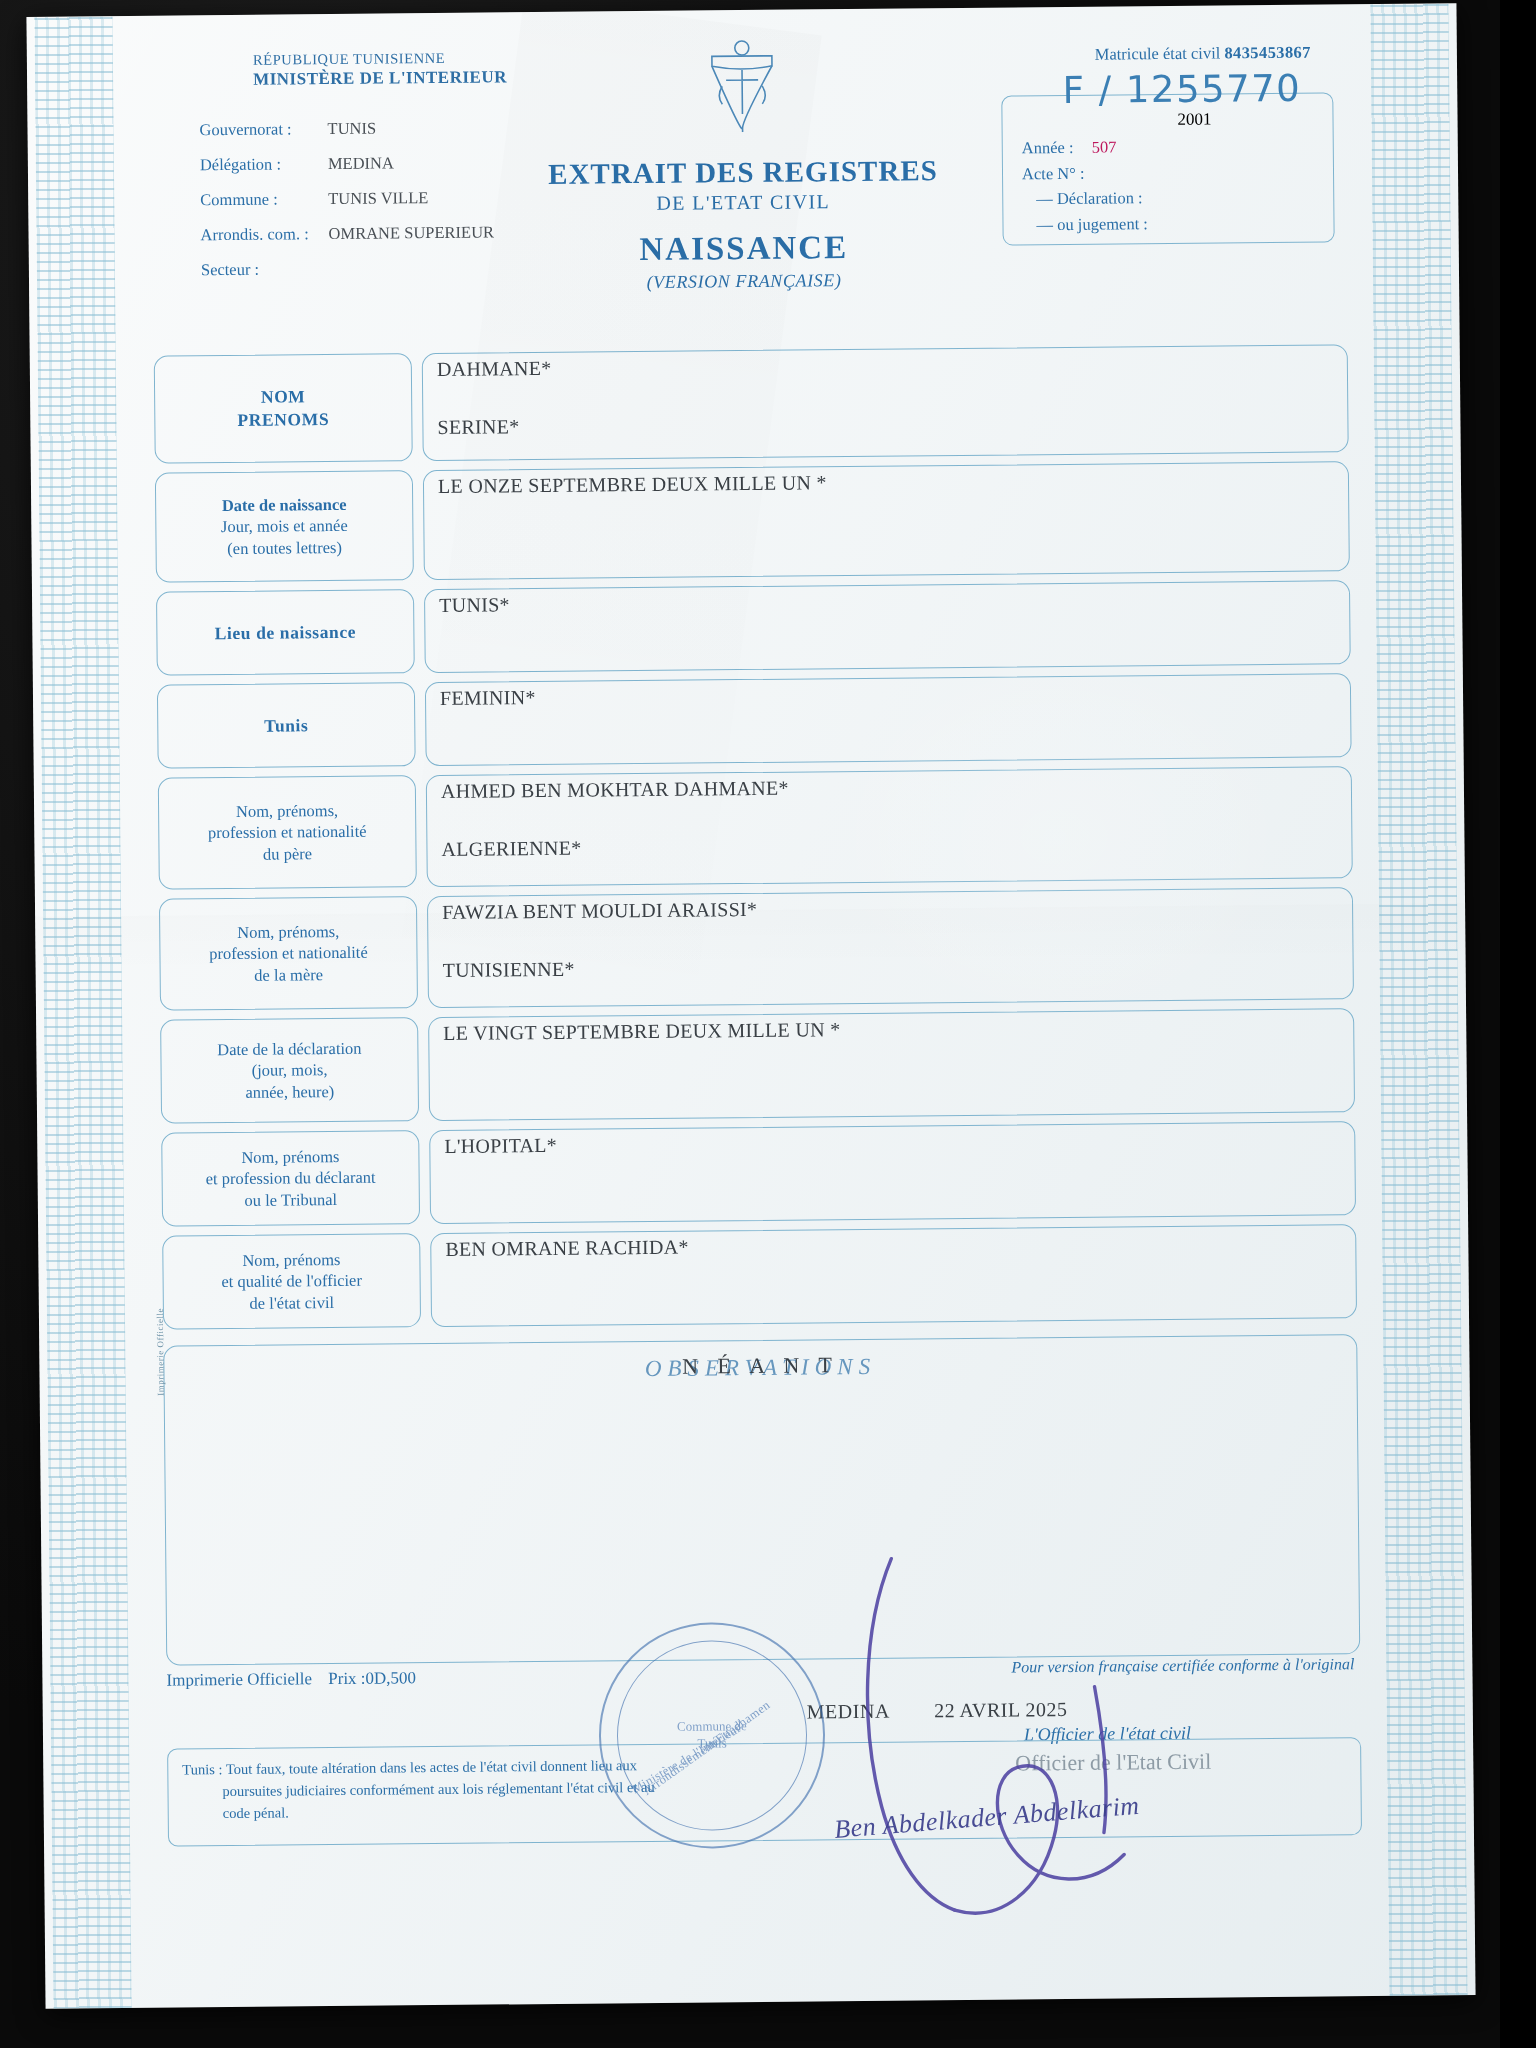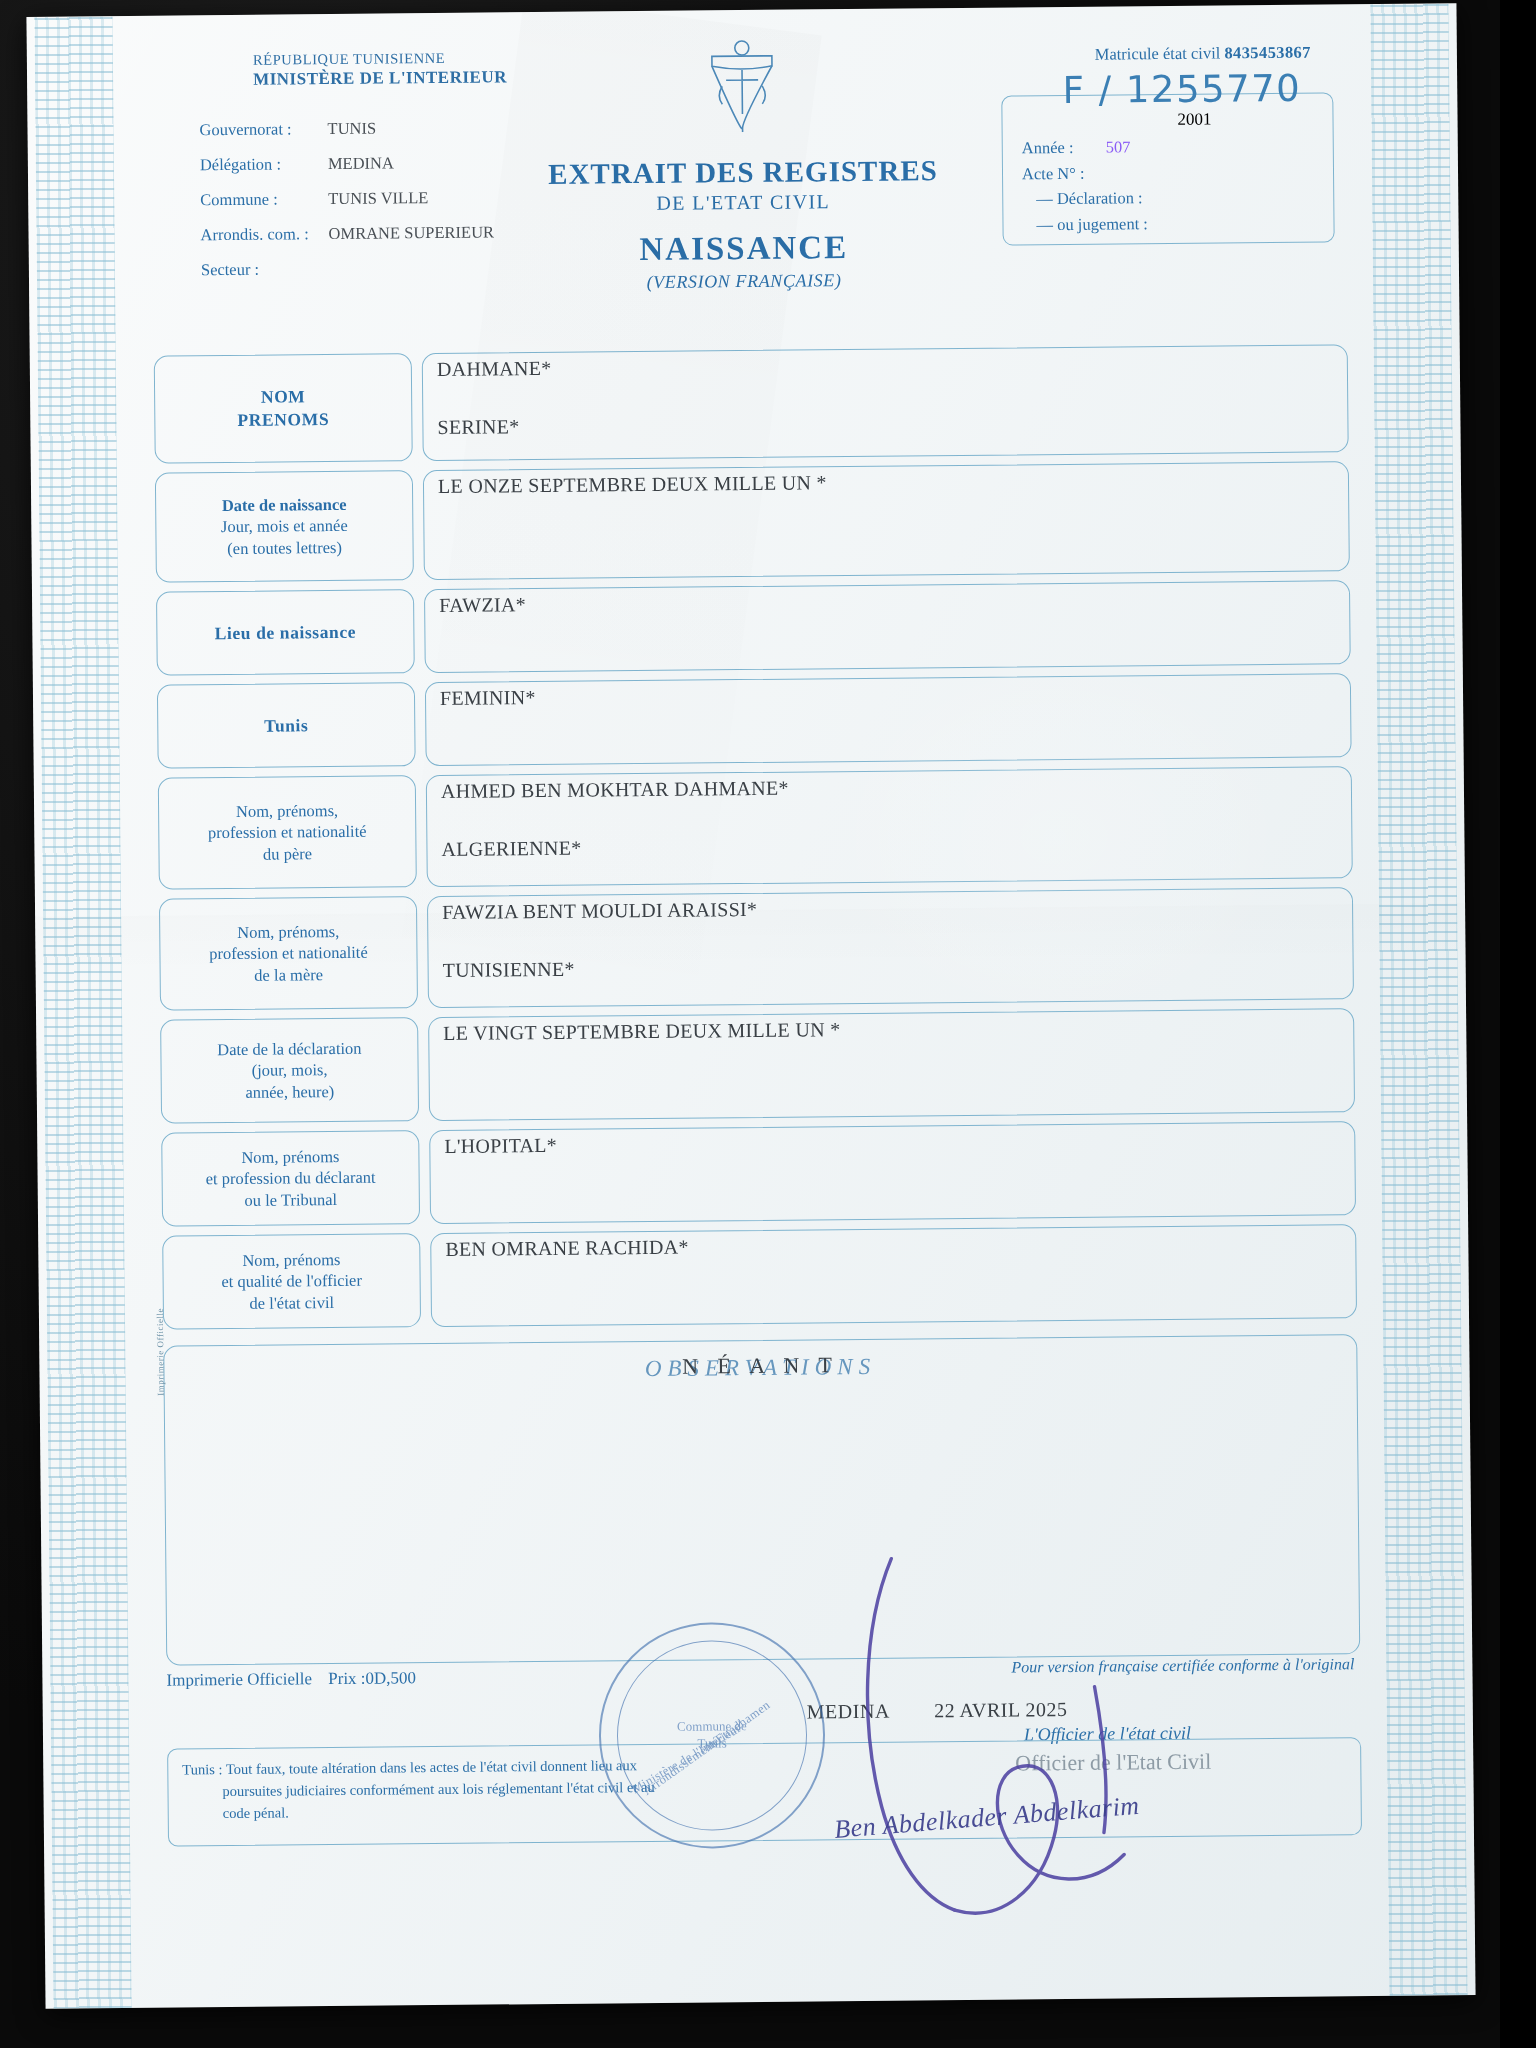--- a/index.html
+++ b/index.html
@@ -134,22 +134,22 @@
   .idbox-lines {
     position: absolute;
     right: 40px;
     top: 128px;
     width: 300px;
     font-size: 16.5px;
     line-height: 1.55;
     color: #2b6fa8;
   }
   .idbox-lines .annee .val {
-    margin-left: 28px;
-    color: #8b5cf6;
+    margin-left: 14px;
+    color: #be185d;
   }
   .idbox-lines .ind { padding-left: 14px; }
 
   .gov-block {
     position: absolute;
     left: 76px;
     top: 102px;
     font-size: 16.5px;
     line-height: 1.58;
     color: #2b6fa8;
@@ -560,21 +560,21 @@
             <div class="cell-value">
               <div class="val">LE ONZE SEPTEMBRE  DEUX MILLE UN *</div>
             </div>
           </div>
 
           <div class="row h-lieu">
             <div class="cell-label bold">
               <div>Lieu de naissance</div>
             </div>
             <div class="cell-value">
-              <div class="val">FAWZIA*</div>
+              <div class="val">TUNIS*</div>
             </div>
           </div>
 
           <div class="row h-sexe">
             <div class="cell-label bold">
               <div>Tunis</div>
             </div>
             <div class="cell-value">
               <div class="val">FEMININ*</div>
             </div>

